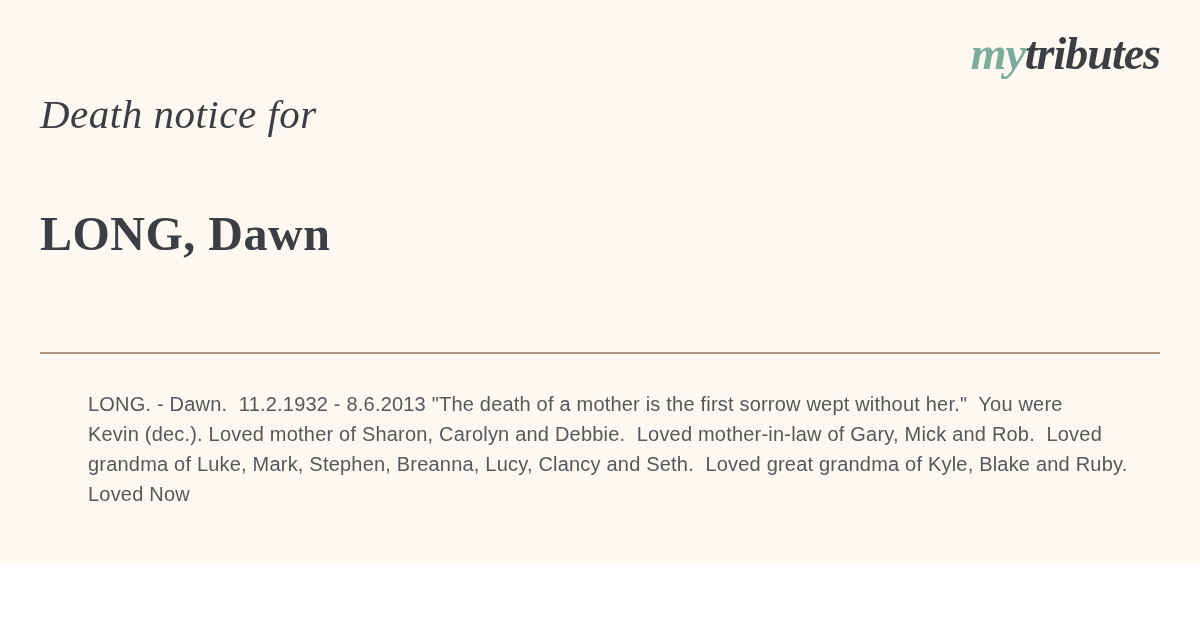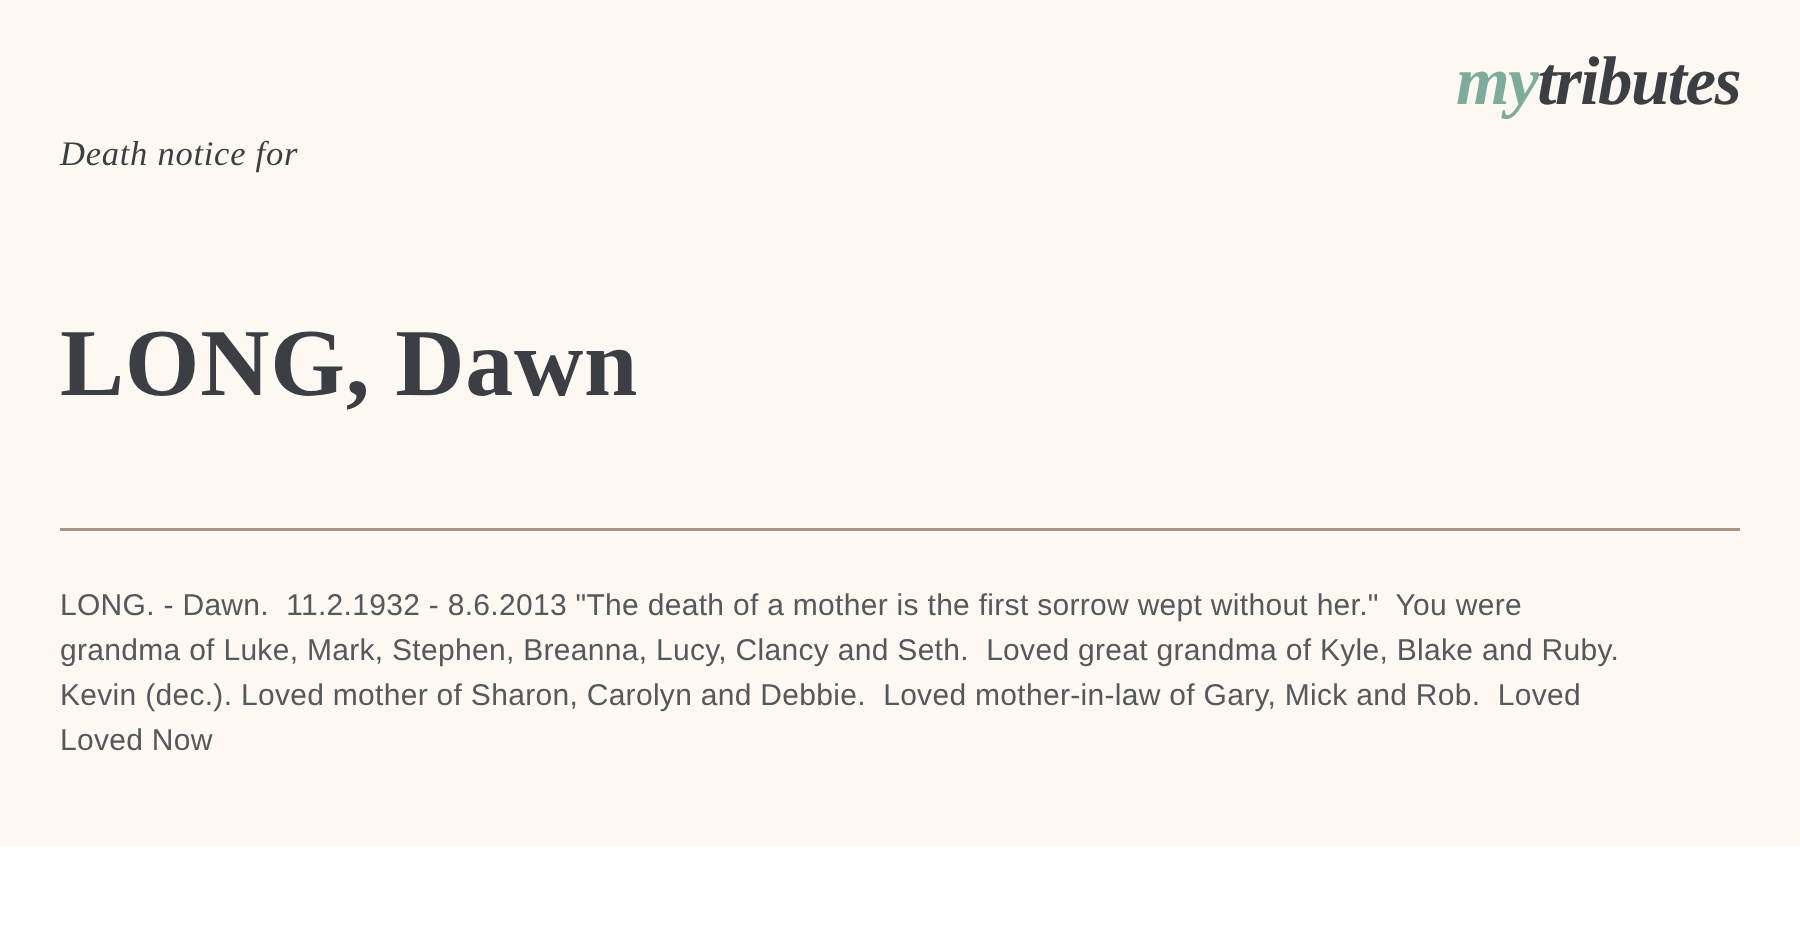--- a/index.html
+++ b/index.html
@@ -33,33 +33,33 @@
   .logo .logo-my     { color: var(--brand-green, #7cac9b); }
   .logo .logo-suffix { color: var(--brand-dark, #3b3f44); }
 
   .eyebrow {
     position: absolute;
     top: 90px;
     left: 40px;
     font-family: "Liberation Serif", serif;
     font-style: italic;
     font-weight: 400;
-    font-size: 23px;
+    font-size: 41px;
     letter-spacing: 0.5px;
     color: var(--heading-text, #3b3f44);
     text-align: right;
   }
 
   .name {
     position: absolute;
     top: 210px;
     left: 40px;
     font-family: "Liberation Serif", serif;
     font-weight: 700;
-    font-size: 64px;
+    font-size: 48px;
     line-height: 1;
     letter-spacing: 0.5px;
     color: var(--heading-text, #3b3f44);
   }
 
   .divider {
     position: absolute;
     top: 352px;
     left: 40px;
     right: 40px;
@@ -73,35 +73,36 @@
     left: 40px;
     right: 40px;
     font-family: "Liberation Sans", sans-serif;
     font-size: 20px;
     line-height: 30px;
     letter-spacing: 0.2px;
     color: var(--body-text, #55585c);
   }
   .notice-body .line {
     white-space: pre-wrap; 
+    margin-left: 48px;
   }
 </style>
 </head>
 <body>
 
 <div class="page">
 
   <div class="logo"><span class="logo-my">my</span><span class="logo-suffix">tributes</span></div>
 
   <div class="eyebrow">Death notice for</div>
 
   <h1 class="name">LONG, Dawn</h1>
 
   <div class="divider"></div>
 
   <div class="notice-body">
     <div class="line">LONG. - Dawn.  11.2.1932 - 8.6.2013 "The death of a mother is the first sorrow wept without her."  You were</div>
+    <div class="line">Kevin (dec.). Loved mother of Sharon, Carolyn and Debbie.  Loved mother-in-law of Gary, Mick and Rob.  Loved</div>
     <div class="line">grandma of Luke, Mark, Stephen, Breanna, Lucy, Clancy and Seth.  Loved great grandma of Kyle, Blake and Ruby.</div>
-    <div class="line">Kevin (dec.). Loved mother of Sharon, Carolyn and Debbie.  Loved mother-in-law of Gary, Mick and Rob.  Loved</div>
     <div class="line">Loved Now</div>
   </div>
 
 </div>
 
 </body></html>

